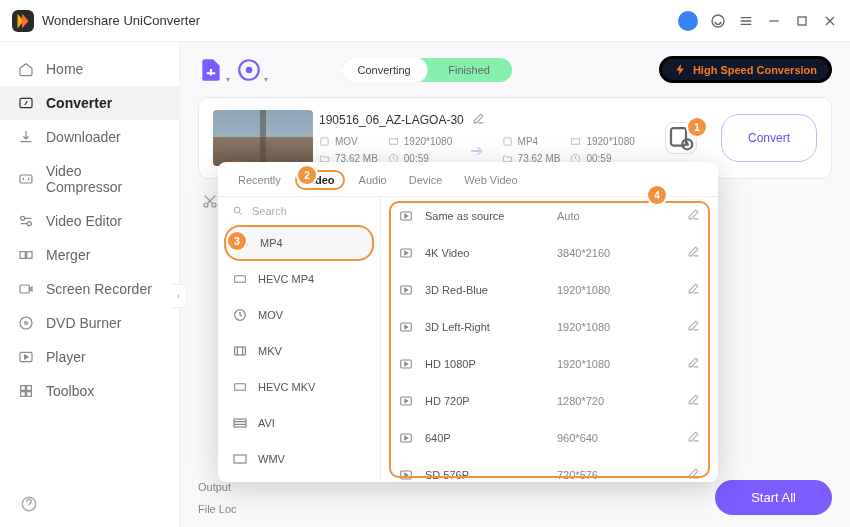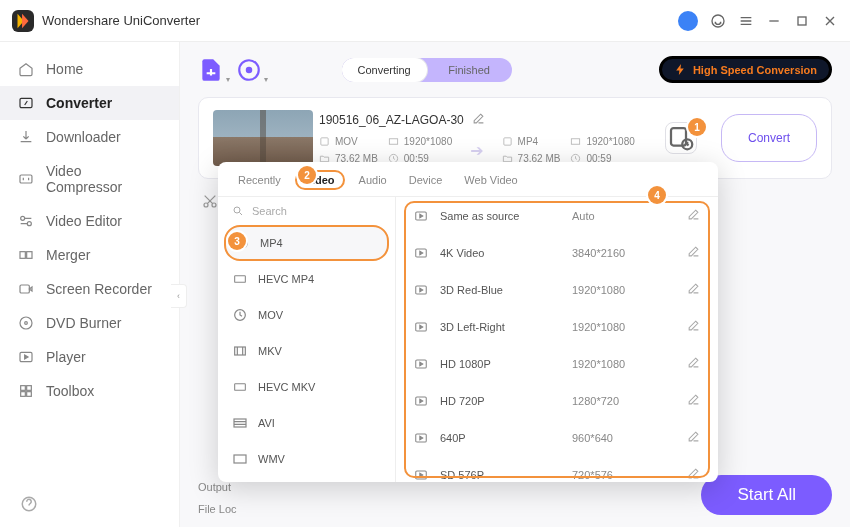--- a/index.html
+++ b/index.html
@@ -21,21 +21,21 @@
 .sb-item.active .sb-icon { color: #333; }
 
 .main { flex: 1; padding: 14px 18px 0 18px; position: relative; }
 
 .toolbar { display: flex; align-items: center; gap: 12px; margin-bottom: 14px; }
 .tool-btn { width: 26px; height: 26px; border-radius: 6px; display: flex; align-items: center; justify-content: center; cursor: pointer; position: relative; }
 .tool-add { color: #7c5cff; }
 .tool-dvd { color: #7c5cff; }
 .chev { position: absolute; right: -6px; bottom: -1px; font-size: 8px; color: #999; }
 
-.tabpill { display: flex; background: #c4b5fd; border-radius: 14px; width: 170px; height: 24px; overflow: hidden; margin: 0 auto; }
+.tabpill { display: flex; background: #86efac; border-radius: 14px; width: 170px; height: 24px; overflow: hidden; margin: 0 auto; }
 .pillhalf { flex: 1; display: flex; align-items: center; justify-content: center; font-size: 11px; color: #666; cursor: pointer; }
 .pillhalf.active { background: #fff; border-radius: 14px; color: #333; box-shadow: 0 0 0 1px #e5e5ea; }
 
 .hsc { margin-left: auto; display: flex; align-items: center; gap: 6px; background: #0f172a; border: 3px solid #000000; border-radius: 14px; padding: 4px 12px; font-size: 11px; color: #f77b1e; cursor: pointer; font-weight: bold; }
 
 .card { border: 1px solid #e8e8ef; border-radius: 10px; padding: 12px 14px; display: flex; gap: 6px; align-items: center; background: #fff; position: relative; }
 .thumb { width: 100px; height: 56px; border-radius: 4px; background: linear-gradient(to bottom, #8da5b5 0%, #9db2c0 48%, #8b7868 48%, #6f5a4a 100%); position: relative; overflow: hidden; }
 .thumb::after { content:""; position:absolute; left:50%; top:0; width:6px; height:100%; background: rgba(80,70,60,.5); transform: translateX(-50%); }
 
 .fileinfo { flex: 1; }
@@ -48,31 +48,31 @@
 .arrow { display: flex; align-items: center; color: #d7d0f0; margin: 0 8px; font-size:16px; }
 
 .settings-btn { width: 32px; height: 32px; border: 1px solid #e0e0e6; border-radius: 8px; display: flex; align-items: center; justify-content: center; cursor: pointer; color: #666; }
 .convert-btn { border: 1px solid #c6b8f5; color: #6d4eed; background: #fff; border-radius: 18px; padding: 16px 26px; font-size: 12px; cursor: pointer; margin-left: 18px; }
 
 .card-foot { display: flex; gap: 22px; margin-top: 14px; padding: 0 4px; }
 .foot-ic { width: 16px; height: 16px; color: #999; cursor: pointer; }
 
 .bottom-bar { position: absolute; left: 18px; right: 18px; bottom: 12px; display: flex; align-items: flex-end; justify-content: space-between; font-size: 11px; color: #888; }
 .bot-left { display: flex; flex-direction: column; gap: 10px; }
-.startall { background: #7c5cff; color: #fff; border: none; border-radius: 20px; padding: 10px 36px; font-size: 17px; cursor: pointer; }
+.startall { background: #7c5cff; color: #fff; border: none; border-radius: 20px; padding: 10px 36px; font-size: 13px; cursor: pointer; }
 
 
 .panel { position: absolute; top: 162px; left: 218px; width: 500px; height: 320px; background: #fff; border-radius: 8px; box-shadow: 0 6px 30px rgba(0,0,0,.18); display: flex; flex-direction: column; }
 .panel-tabs { display: flex; gap: 22px; padding: 10px 20px 8px; border-bottom: 1px solid #eee; font-size: 11px; color: #888; }
 .ptab { cursor: pointer; padding: 2px 0; }
 .ptab.active { color: #222; font-weight: 600; }
 .ptab.hl { border: 2px solid #f3923c; border-radius: 10px; padding: 2px 8px; margin: -2px -8px; position: relative; }
 
 .panel-body { flex: 1; display: flex; overflow: hidden; }
-.fmt-col { width: 178px; border-right: 1px solid #eee; overflow-y: auto; }
+.fmt-col { width: 163px; border-right: 1px solid #eee; overflow-y: auto; }
 .search { display: flex; align-items: center; gap: 8px; padding: 8px 14px; color: #aaa; font-size: 11px; }
 .fmt-item { display: flex; align-items: center; gap: 10px; padding: 10px 14px; font-size: 11px; color: #555; cursor: pointer; }
 .fmt-item.active { background: #f7f7f9; }
 .fmt-item.hl { border: 2px solid #f3923c; border-radius: 16px; margin: 0 6px; padding: 8px 8px; position: relative; }
 .fmt-ic { width: 16px; height: 16px; color: #888; display:flex; align-items:center; justify-content:center; }
 
 .res-col { flex: 1; overflow-y: auto; position: relative; }
 .res-wrap { position: absolute; top: 4px; left: 8px; right: 8px; bottom: 4px; border: 2px solid #f3923c; border-radius: 10px; pointer-events: none; }
 .res-item { display: flex; align-items: center; padding: 11px 18px; font-size: 11px; color: #555; cursor: pointer; gap: 12px; }
 .res-name { width: 120px; }

